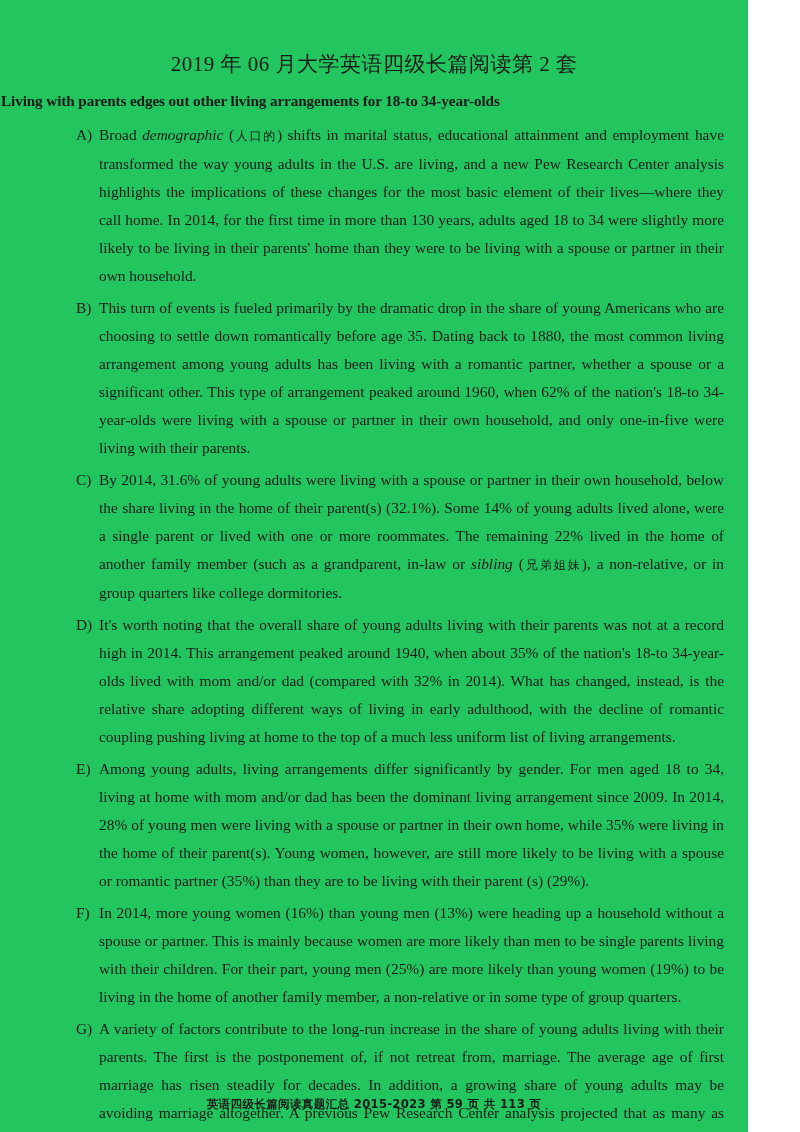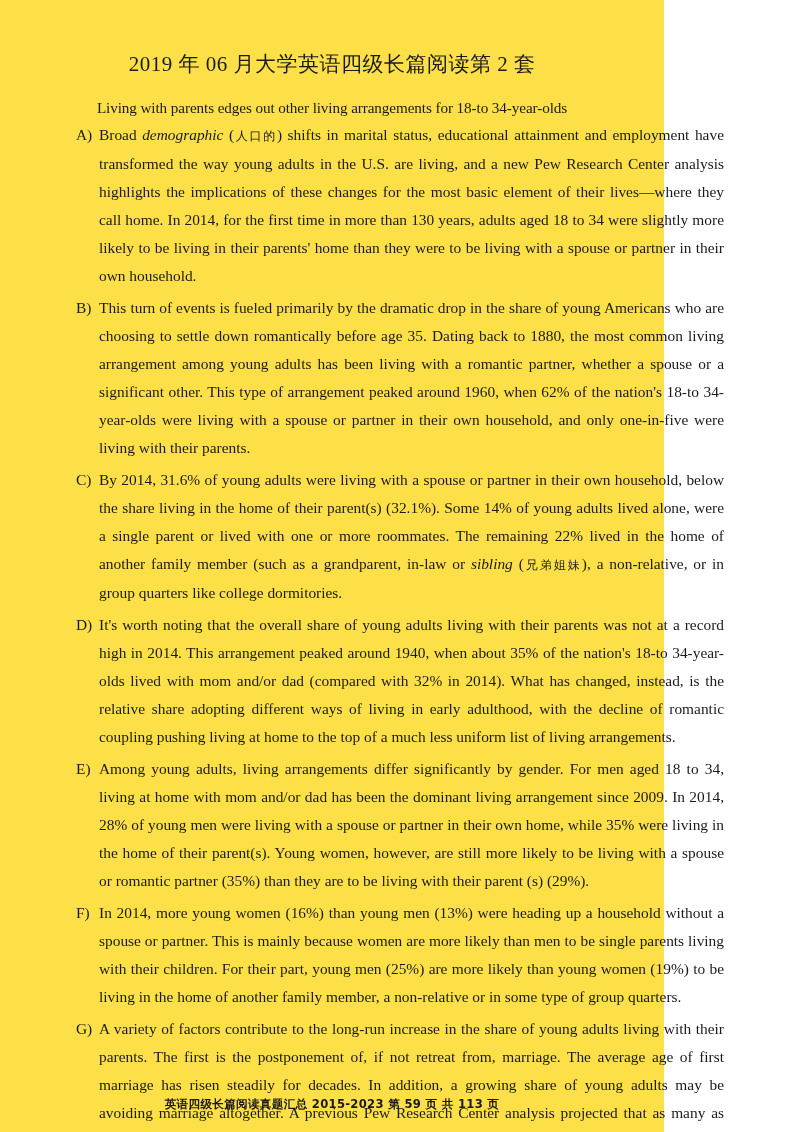--- a/index.html
+++ b/index.html
@@ -9,41 +9,41 @@
   }
   body {
     width: 800px;
     height: 1132px;
     font-family: "Liberation Serif", "DejaVu Serif", serif;
     color: #1a1a1a;
     position: relative;
     overflow: hidden;
   }
   .page {
-    width: 664px;
+    width: 748px;
     height: 1132px;
     box-sizing: border-box;
     position: relative;
-    background: #fde047;
+    background: #22c55e;
   }
   .doc-title {
     text-align: center;
     font-size: 21px;
     font-weight: normal;
     letter-spacing: 0.5px;
     margin: 0;
     padding-top: 50px;
     line-height: 1.35;
     font-family: "Liberation Serif", "DejaVu Serif", serif;
   }
   .doc-subtitle {
-    text-align: center;
+    text-align: left;
     font-size: 15.2px;
-    font-weight: normal;
-    margin: 8px;
+    font-weight: bold;
+    margin: 1px;
     padding-top: 12px;
     padding-bottom: 2px;
     line-height: 1.3;
     letter-spacing: -0.1px;
   }
   .body-block {
     position: absolute;
     left: 76px;
     top: 121px;
     width: 648px;

